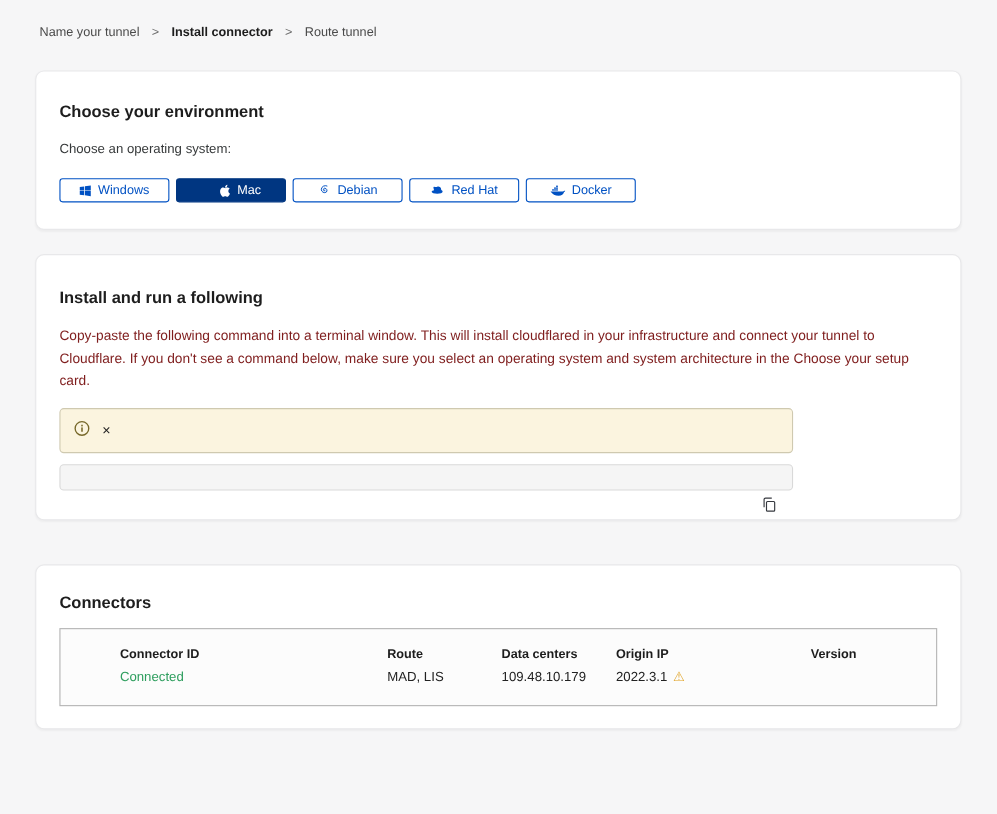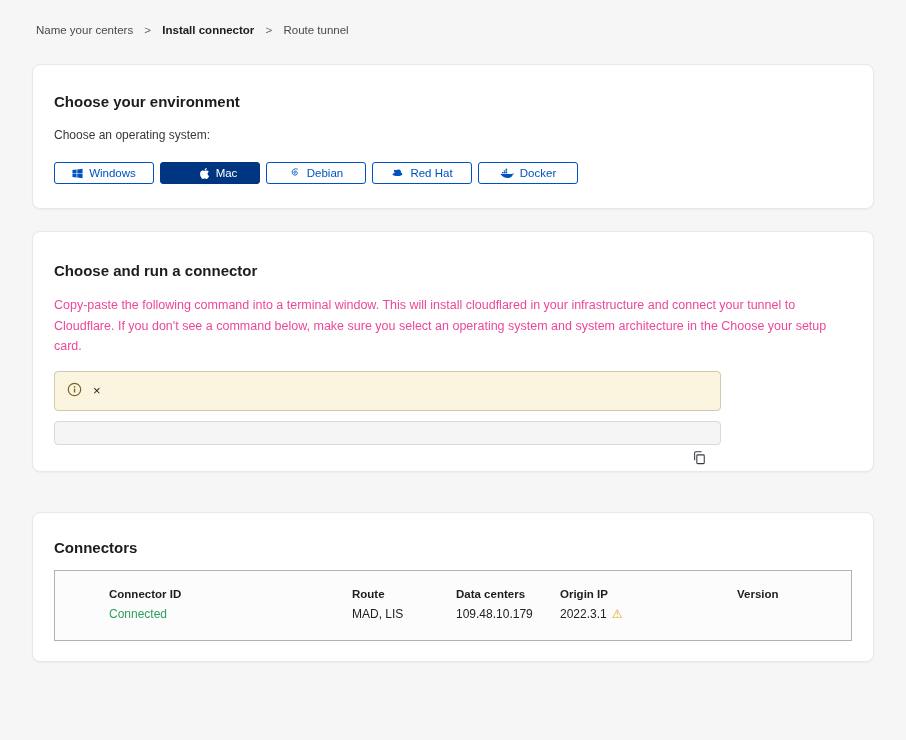--- a/index.html
+++ b/index.html
@@ -41,21 +41,21 @@
     color: #0051c3;
     font-size: 11.5px;
     font-family: "Liberation Sans", "DejaVu Sans", sans-serif;
     cursor: pointer;
   }
   .os-btn.selected { background: #003681; border-color: #003681; color: #ffffff; padding-left: 16px; }
   .os-icon { display: inline-flex; align-items: center; }
   .os-icon svg { display: block; }
 
   .card-install { margin-top: 22px; padding-top: 30px; padding-bottom: 26px; }
-  .install-desc { margin-top: 16px; font-size: 12.5px; line-height: 1.65; color: #ec4899; max-width: 800px; }
+  .install-desc { margin-top: 16px; font-size: 12.5px; line-height: 1.65; color: #7f1d1d; max-width: 800px; }
 
   
   .warn-banner {
     margin-top: 14px;
     max-width: 667px;
     background: #fbf4df;
     border: 1px solid #cfc9b0;
     border-radius: 4px;
     padding: 9px 12px;
     display: flex; align-items: flex-start; gap: 9px;
@@ -109,21 +109,21 @@
   .conn-row.body { font-size: 12px; color: #222222; }
   .cell-status { color: #2e9e5e; }
   .version-warn-icon { color: #dfa01f; font-size: 12px; margin-left: 5px; }
 </style>
 </head>
 <body>
 
 <div class="page">
 
   <nav class="breadcrumb">
-    <span class="crumb">Name your centers</span>
+    <span class="crumb">Name your tunnel</span>
     <span class="sep">&gt;</span>
     <span class="crumb active">Install connector</span>
     <span class="sep">&gt;</span>
     <span class="crumb">Route tunnel</span>
   </nav>
 
   <section class="card card-environment">
     <h2>Choose your environment</h2>
     <div class="os-label">Choose an operating system:</div>
     <div class="os-row">
@@ -176,21 +176,21 @@
               <path d="M1 12h22c1.1 0 2.2-.5 2.9-1.2.6.2 1.6.3 2.1.1-.4 1-1.2 1.7-2.4 2-1 4.3-4.4 7.1-10 7.1-6.3 0-11.2-3-14.6-8z"></path>
             </svg>
         </span>
         <span>Docker</span>
       </button>
 
     </div>
   </section>
 
   <section class="card card-install">
-    <h2>Choose and run a connector</h2>
+    <h2>Install and run a following</h2>
     <p class="install-desc">Copy-paste the following command into a terminal window. This will install cloudflared in your infrastructure and connect your tunnel to Cloudflare. If you don't see a command below, make sure you select an operating system and system architecture in the Choose your setup card.</p>
 
     <div class="warn-banner">
       <span class="warn-icon">
         <svg width="15" height="15" viewBox="0 0 16 16" fill="currentColor">
             <circle cx="8" cy="8" r="6.6" fill="none" stroke="currentColor" stroke-width="1.3"></circle>
             <rect x="7.3" y="7" width="1.5" height="4.2"></rect>
             <rect x="7.3" y="4.4" width="1.5" height="1.6"></rect>
           </svg>
       </span>

